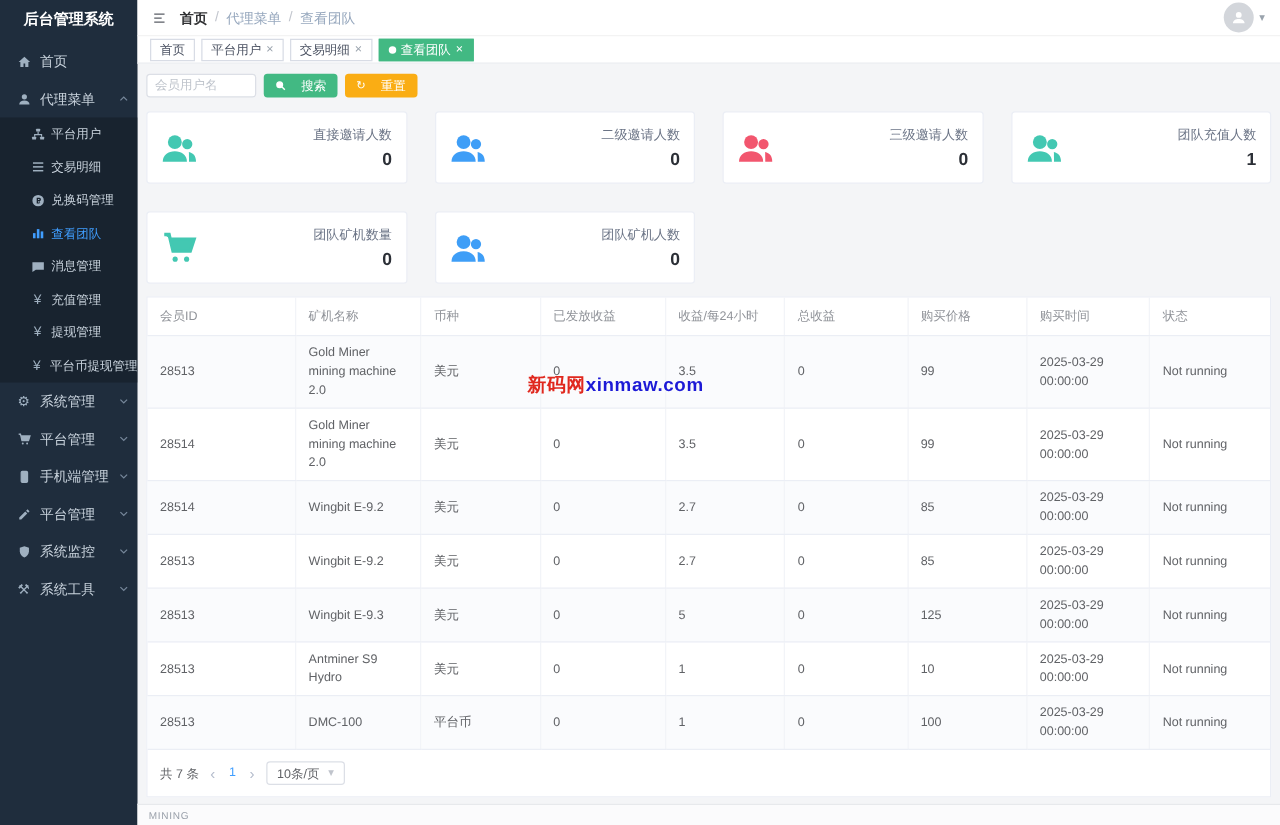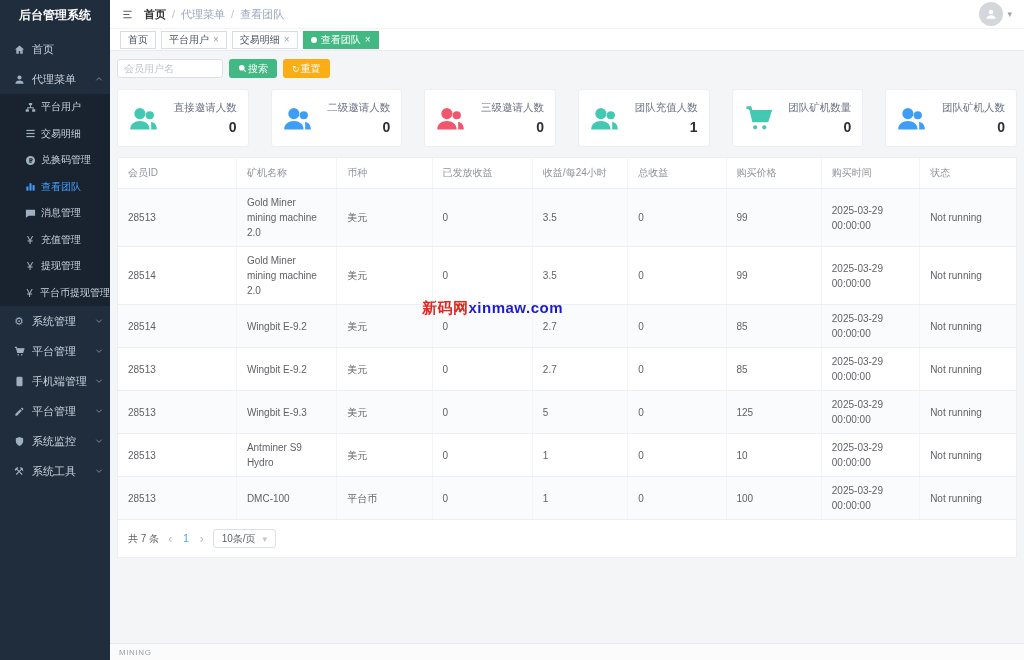--- a/index.html
+++ b/index.html
@@ -33,28 +33,28 @@
   .tabbar{height:23px;background:#fff;border-top:1px solid #f3f3f3;border-bottom:1px solid #e9ecef;display:flex;align-items:center;gap:5px;padding:0 10px}
   .tab{height:18px;display:inline-flex;align-items:center;gap:4px;padding:0 7px;border:1px solid #d8dce5;background:#fff;font-size:10px;color:#495060;cursor:pointer}
   .tab .dot{width:6px;height:6px;border-radius:50%;background:#fff;display:none}
   .tab .close{font-size:10px;color:#9aa3ad;line-height:1}
   .tab.active{background:var(--green,#42b983);border-color:var(--green,#42b983);color:#fff}
   .tab.active .dot{display:block}
   .tab.active .close{color:#fff}
 
   .content{flex:1;padding:7px 5px 0;position:relative}
   .search-row{display:flex;gap:6px;align-items:center;margin:1px 2px 11px}
-  .search-input{width:106px;height:19px;border:1px solid #dcdfe6;border-radius:3px;padding:0 6px;font-size:10px;color:#606266;background:#fff;font-family:inherit;outline:none}
+  .search-input{width:88px;height:19px;border:1px solid #dcdfe6;border-radius:3px;padding:0 6px;font-size:10px;color:#606266;background:#fff;font-family:inherit;outline:none}
   .search-input::placeholder{color:#bfc4cc}
-  .btn{height:19px;display:inline-flex;align-items:center;gap:1px;padding:0 9px;border:none;border-radius:3px;color:#fff;font-size:10px;cursor:pointer;font-family:inherit}
+  .btn{height:19px;display:inline-flex;align-items:center;gap:12px;padding:0 9px;border:none;border-radius:3px;color:#fff;font-size:10px;cursor:pointer;font-family:inherit}
   .btn .icon{font-size:9px;display:inline-flex}
   .btn-search{background:var(--green,#42b983)}
   .btn-reset{background:var(--orange,#faad14)}
 
-  .cards{display:grid;grid-template-columns:repeat(6,1fr);gap:22px;margin:0 2px 10px}
+  .cards{display:grid;grid-template-columns:repeat(4,1fr);gap:22px;margin:0 2px 10px}
   .card{background:#fff;border:1px solid #ebeef5;border-radius:3px;height:58px;padding:8px 11px;display:flex;align-items:center;justify-content:space-between}
   .card .icon{font-size:29px}
   .card-right{text-align:right}
   .card-label{font-size:10.5px;color:#6b7486;white-space:nowrap}
   .card-value{font-size:14px;font-weight:bold;color:#2b2f36;margin-top:4px}
 
   .panel{background:#fff;border:1px solid #ebeef5;margin:0 2px}
   table{width:100%;border-collapse:collapse;table-layout:fixed;font-size:10px}
   th{font-weight:normal;color:#909399;text-align:left;padding:8px 10px;border-bottom:1px solid #ebeef5;border-right:1px solid #f2f4f8;white-space:nowrap;overflow:hidden}
   td{color:#606266;padding:6px 10px;border-bottom:1px solid #ebeef5;border-right:1px solid #f2f4f8;word-wrap:break-word;line-height:1.5}

